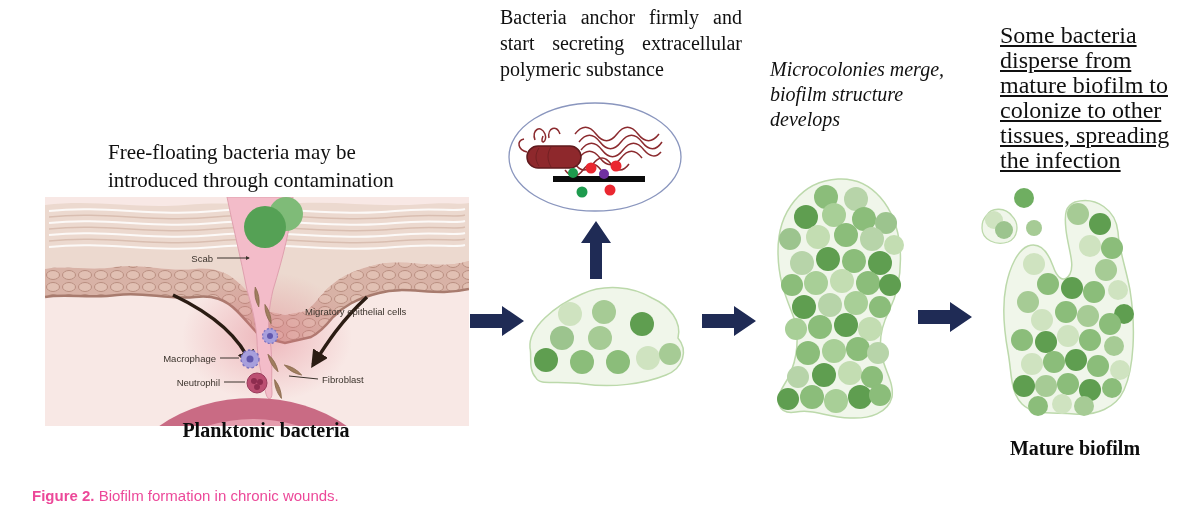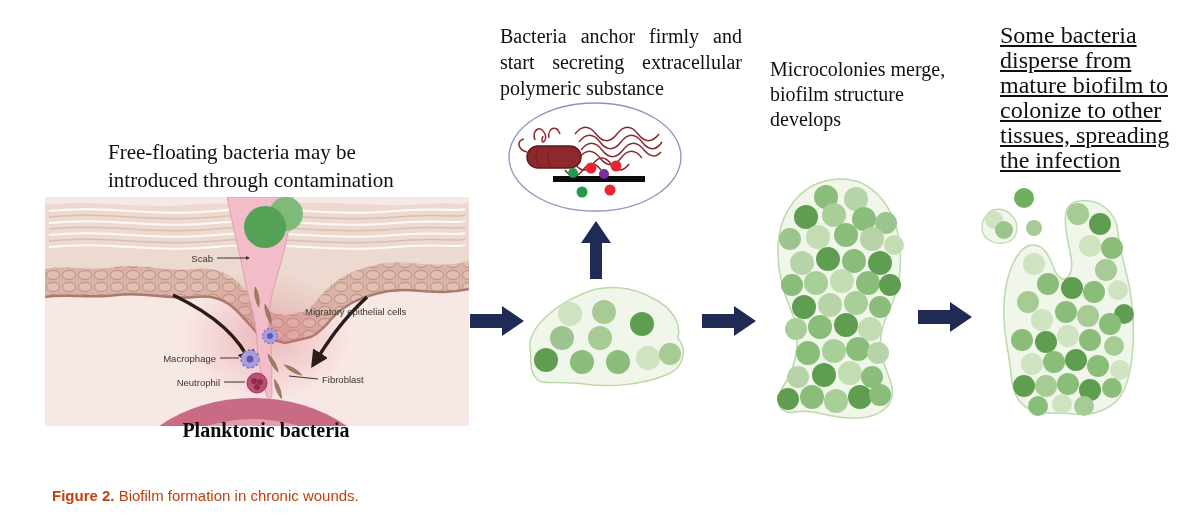--- a/index.html
+++ b/index.html
@@ -1,25 +1,25 @@
 <!DOCTYPE html>
 <html><head>
 <meta charset="utf-8">
 <style>
   html,body{margin:0;padding:0;background:#ffffff;}
   #canvas{position:relative;width:1202px;height:524px;background:#ffffff;overflow:hidden;
           font-family:"Liberation Serif",serif;color:#121212;}
   .abs{position:absolute;}
   .desc{font-size:20px;line-height:26px;color:#101010;}
   .desc-plank{left:96px;top:138px;width:322px;font-size:21px;line-height:28px;margin-left:12px;}
-  .desc-attach{left:500px;top:23px;width:242px;text-align:justify;line-height:26px;}
-  .desc-immature{left:770px;top:57px;width:196px;line-height:25px;}
+  .desc-attach{left:500px;top:4px;width:242px;text-align:justify;line-height:26px;}
+  .desc-immature{left:770px;top:57px;width:196px;line-height:25px;font-style:italic;}
   .desc-mature{left:1000px;top:23px;width:172px;line-height:25px;font-size:24px;text-decoration:underline;}
   .stage-label{font-size:20px;font-weight:bold;color:#0d0d0d;white-space:nowrap;transform:translateX(-50%);}
-  .caption{left:52px;top:487px;font-family:"Liberation Sans",sans-serif;font-size:15px;color:#c2410c;}
+  .caption{left:32px;top:487px;font-family:"Liberation Sans",sans-serif;font-size:15px;color:#ec4899;}
   .caption b{font-weight:bold;}
   svg{display:block;}
   .flow-arrow{fill:#1f2b55;}
   .wound-label{font-family:"Liberation Sans",sans-serif;font-size:9.5px;fill:#3b332c;}
 </style>
 </head>
 <body>
 
 <div id="canvas">
 
@@ -262,18 +262,19 @@
       <circle cx="90" cy="196" r="11" fill="#8bbd7a"></circle>
         <circle cx="112" cy="202" r="11" fill="#5f9e50"></circle>
       <circle cx="134" cy="200" r="10" fill="#8bbd7a"></circle>
         <circle cx="60" cy="218" r="10" fill="#8bbd7a"></circle>
       <circle cx="84" cy="216" r="10" fill="#cfe3c0"></circle>
         <circle cx="106" cy="218" r="10" fill="#a6cb95"></circle>
     </g>
   </svg>
 
   <div class="abs stage-label" style="left:266px;top:419px;">Planktonic bacteria</div>
+  <div class="abs stage-label" style="left:1075px;top:437px;">Mature biofilm</div>
 
   <div class="abs caption">
     <b>Figure 2.</b><span> Biofilm formation in chronic wounds.</span>
   </div>
 
 </div>
 
 </body></html>

